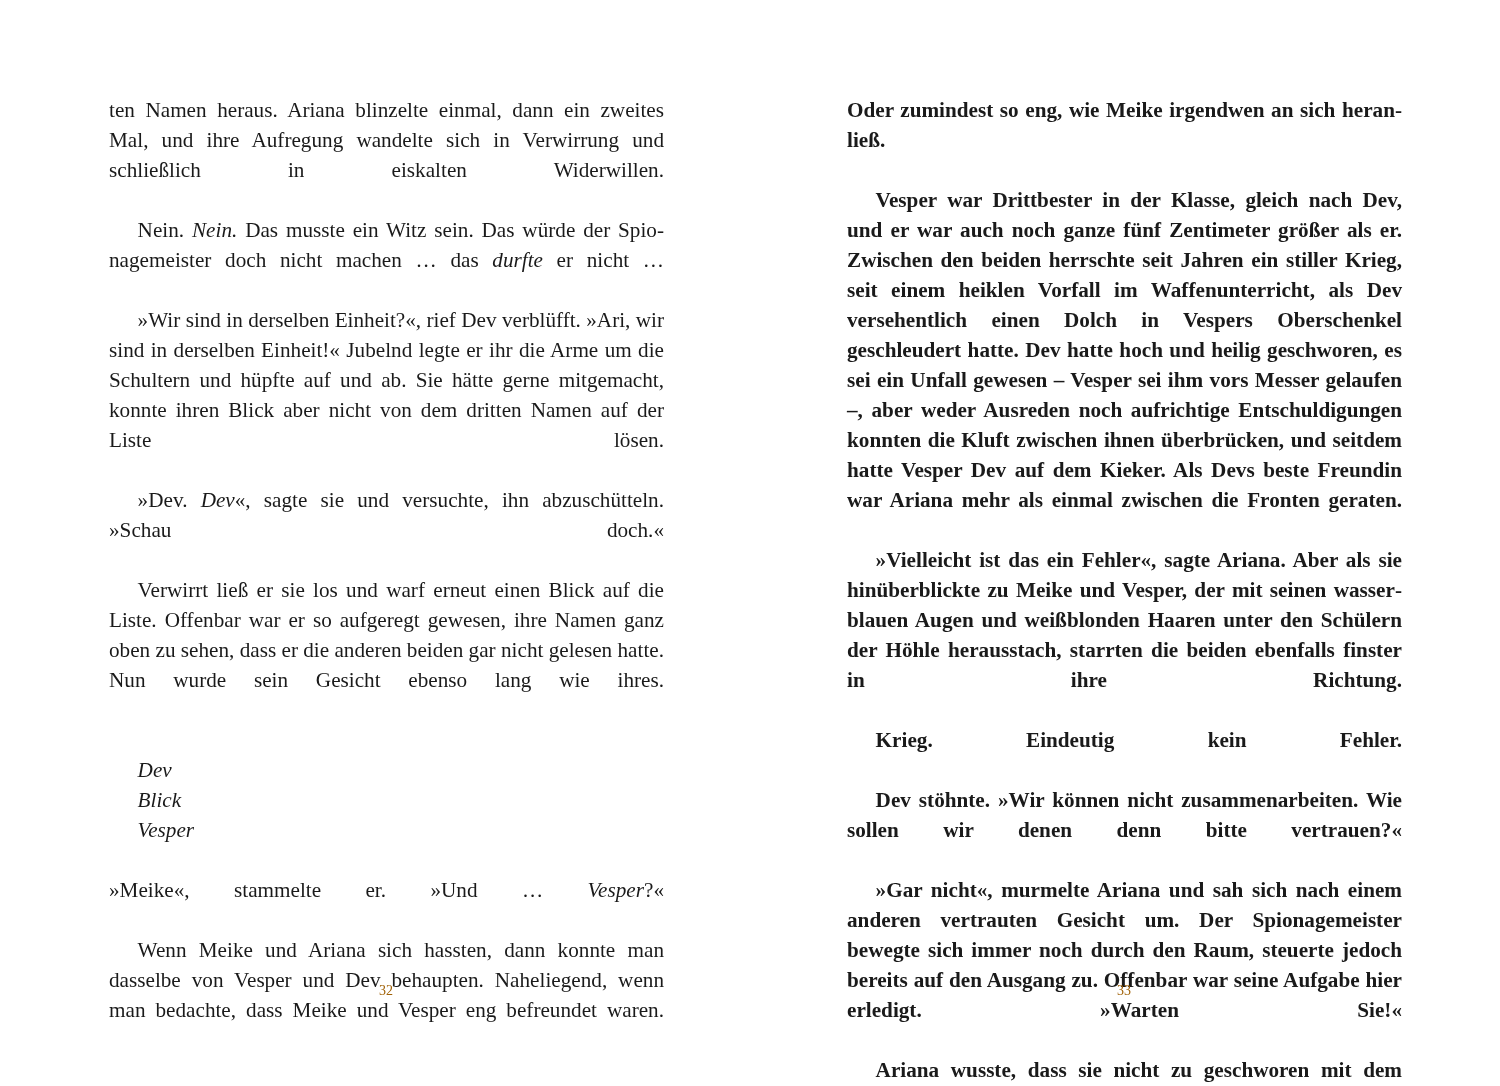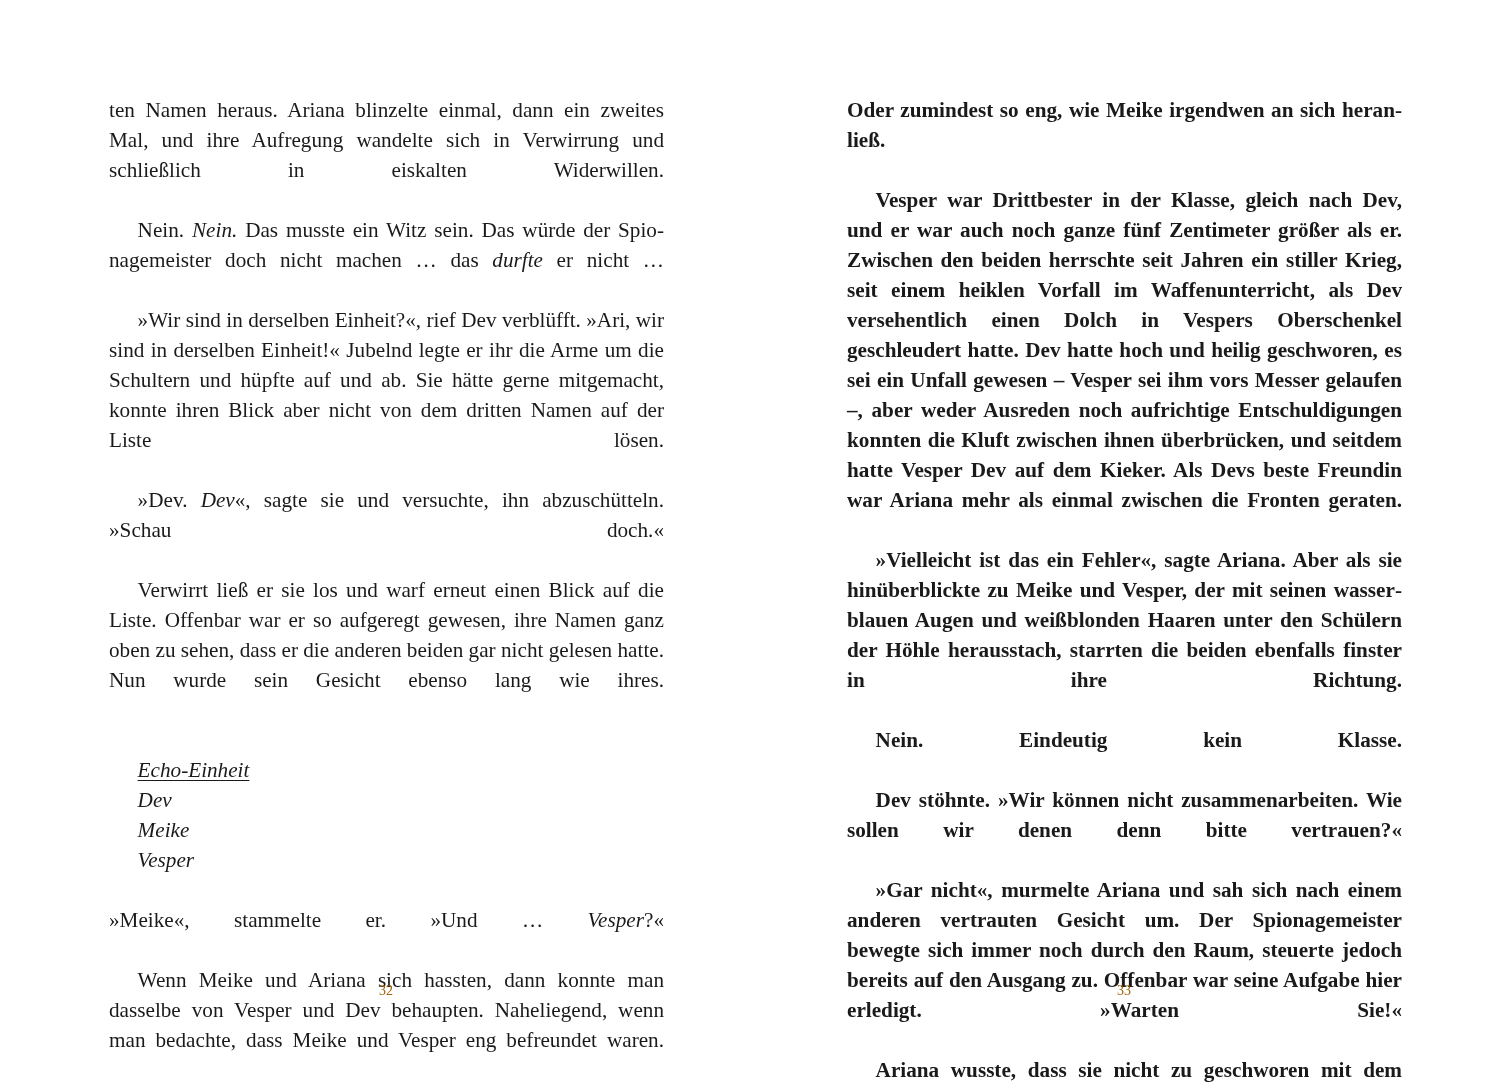--- a/index.html
+++ b/index.html
@@ -106,41 +106,40 @@
     <div class="textblock">
       <div>
           <p class="noindent">ten Namen heraus. Ariana blinzelte einmal, dann ein zweites Mal, und ihre Aufregung wandelte sich in Verwirrung und schließlich in eiskalten Widerwillen.</p>
           <p>Nein. <em>Nein.</em> Das musste ein Witz sein. Das würde der Spio­nagemeister doch nicht machen … das <em>durfte</em> er nicht …</p>
           <p>»Wir sind in derselben Einheit?«, rief Dev verblüfft. »Ari, wir sind in derselben Einheit!« Jubelnd legte er ihr die Arme um die Schultern und hüpfte auf und ab. Sie hätte gerne mitge­macht, konnte ihren Blick aber nicht von dem dritten Namen auf der Liste lösen.</p>
           <p>»Dev. <em>Dev</em>«, sagte sie und versuchte, ihn abzuschütteln. »Schau doch.«</p>
           <p>Verwirrt ließ er sie los und warf erneut einen Blick auf die Liste. Offenbar war er so aufgeregt gewesen, ihre Namen ganz oben zu sehen, dass er die anderen beiden gar nicht gelesen hatte. Nun wurde sein Gesicht ebenso lang wie ihres.</p>
         </div>
       <div>
           <div class="namelist">
-            <div><span class="unit-heading">Echo-Einheit</span></div>
             <div>Dev</div>
-            <div>Meike</div>
+            <div>Blick</div>
             <div>Vesper</div>
           </div>
         </div>
       <div>
           <p class="noindent">»Meike«, stammelte er. »Und … <em>Vesper</em>?«</p>
           <p>Wenn Meike und Ariana sich hassten, dann konnte man dasselbe von Vesper und Dev behaupten. Naheliegend, wenn man bedachte, dass Meike und Vesper eng befreundet waren.</p>
         </div>
     </div>
     <div class="folio">32</div>
   </div>
 
   <div class="page page-right">
     <div class="textblock">
       <div>
           <p class="noindent">Oder zumindest so eng, wie Meike irgendwen an sich heran­ließ.</p>
           <p>Vesper war Drittbester in der Klasse, gleich nach Dev, und er war auch noch ganze fünf Zentimeter größer als er. Zwischen den beiden herrschte seit Jahren ein stiller Krieg, seit einem heiklen Vorfall im Waffenunterricht, als Dev versehentlich ei­nen Dolch in Vespers Oberschenkel geschleudert hatte. Dev hatte hoch und heilig geschworen, es sei ein Unfall gewesen – Vesper sei ihm vors Messer gelaufen –, aber weder Ausreden noch aufrichtige Entschuldigungen konnten die Kluft zwi­schen ihnen überbrücken, und seitdem hatte Vesper Dev auf dem Kieker. Als Devs beste Freundin war Ariana mehr als ein­mal zwischen die Fronten geraten.</p>
           <p>»Vielleicht ist das ein Fehler«, sagte Ariana. Aber als sie hi­nüberblickte zu Meike und Vesper, der mit seinen wasser­blauen Augen und weißblonden Haaren unter den Schülern der Höhle herausstach, starrten die beiden ebenfalls finster in ihre Richtung.</p>
-          <p>Nein. Eindeutig kein Klasse.</p>
+          <p>Krieg. Eindeutig kein Fehler.</p>
           <p>Dev stöhnte. »Wir können nicht zusammenarbeiten. Wie sollen wir denen denn bitte vertrauen?«</p>
           <p>»Gar nicht«, murmelte Ariana und sah sich nach einem anderen vertrauten Gesicht um. Der Spionagemeister bewegte sich immer noch durch den Raum, steuerte jedoch bereits auf den Ausgang zu. Offenbar war seine Aufgabe hier erledigt. »Warten Sie!«</p>
           <p>Ariana wusste, dass sie nicht zu geschworen mit dem Spio-</p>
         </div>
     </div>
     <div class="folio">33</div>
   </div>
 
 </div>
 

